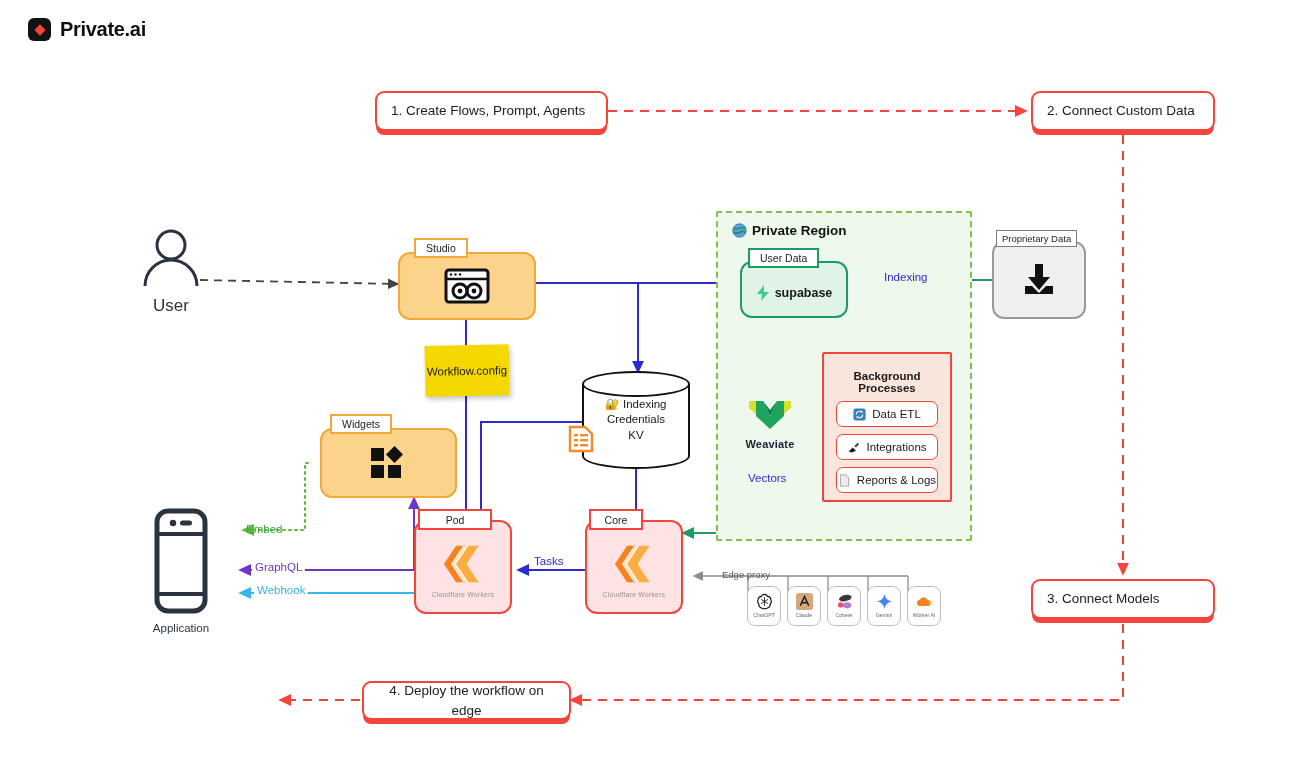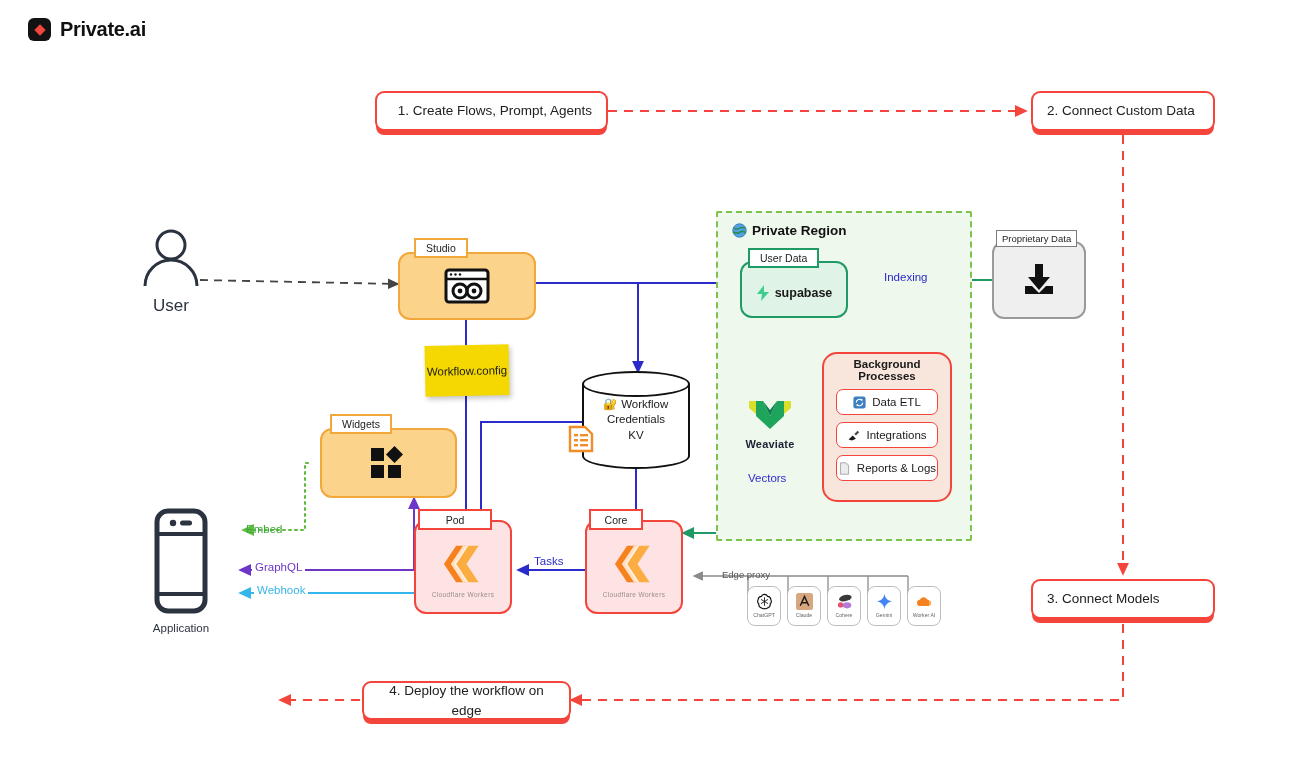--- a/index.html
+++ b/index.html
@@ -28,21 +28,21 @@
   .step {
     position:absolute;
     background:#ffffff;
     border:2px solid #F4453C;
     border-radius:9px;
     box-shadow: 0 5px 0 -1px #F4453C;
     display:flex; align-items:center;
     padding:7px 14px;
     font-size:13.5px; color:#212121; line-height:1.45;
   }
-  .step.center { justify-content:flex-end; text-align:center; }
+  .step.center { justify-content:flex-start; text-align:center; }
 
   
   .tabnode { position:absolute; }
   .tabnode .body {
     position:absolute; left:0; top:0; width:100%; height:100%;
     border-radius:12px;
     display:flex; align-items:center; justify-content:center;
     flex-direction:column;
   }
   .tabnode .tab {
@@ -71,22 +71,22 @@
   }
   #private-region .pr-title {
     position:absolute; left:14px; top:10px;
     font-size:13.5px; font-weight:bold; color:#111;
     display:flex; align-items:center; gap:5px;
   }
 
   
   #bg-proc {
     position:absolute;
-    background:#F8E6DC; border:2px solid #F4453C; border-radius:15px;
-    padding-top:4px;
+    background:#F8E6DC; border:2px solid #F4453C; border-radius:2px;
+    padding-top:16px;
   }
   #bg-proc .bp-title { text-align:center; font-size:11.5px; font-weight:bold; color:#1a1a1a; margin-bottom:7px; }
   #bg-proc .bp-item {
     margin:0 12px 7px 12px; height:26px;
     background:#fff; border:1.5px solid #F4453C; border-radius:7px;
     display:flex; align-items:center; justify-content:center; gap:6px;
     font-size:11.5px; color:#1a1a1a;
   }
 
   
@@ -302,21 +302,21 @@
       </svg>
     </div>
     <div class="tab" style="left:10px;">Widgets</div>
   </div>
 
   <div id="kv" style="left:582px; top:371px; width:108px; height:98px;">
     <div class="cyl-top"></div>
     <div class="cyl-mid"></div>
     <div class="cyl-bot"></div>
     <div class="cyl-label">
-      <div>🔐 Workflow</div>
+      <div>🔐 Indexing</div>
       <div>Credentials</div>
       <div>KV</div>
     </div>
     <svg id="kv-doc-icon" viewBox="0 0 26 28">
       <path d="M2 2 h15 l7 7 v17 h-22 z" fill="#fff" stroke="#F28C28" stroke-width="2.4"></path>
       <rect x="6" y="9" width="4" height="2.4" fill="#F28C28"></rect>
       <rect x="12" y="9" width="8" height="2.4" fill="#F28C28"></rect>
       <rect x="6" y="14" width="4" height="2.4" fill="#F28C28"></rect>
       <rect x="12" y="14" width="8" height="2.4" fill="#F28C28"></rect>
       <rect x="6" y="19" width="4" height="2.4" fill="#F28C28"></rect>

